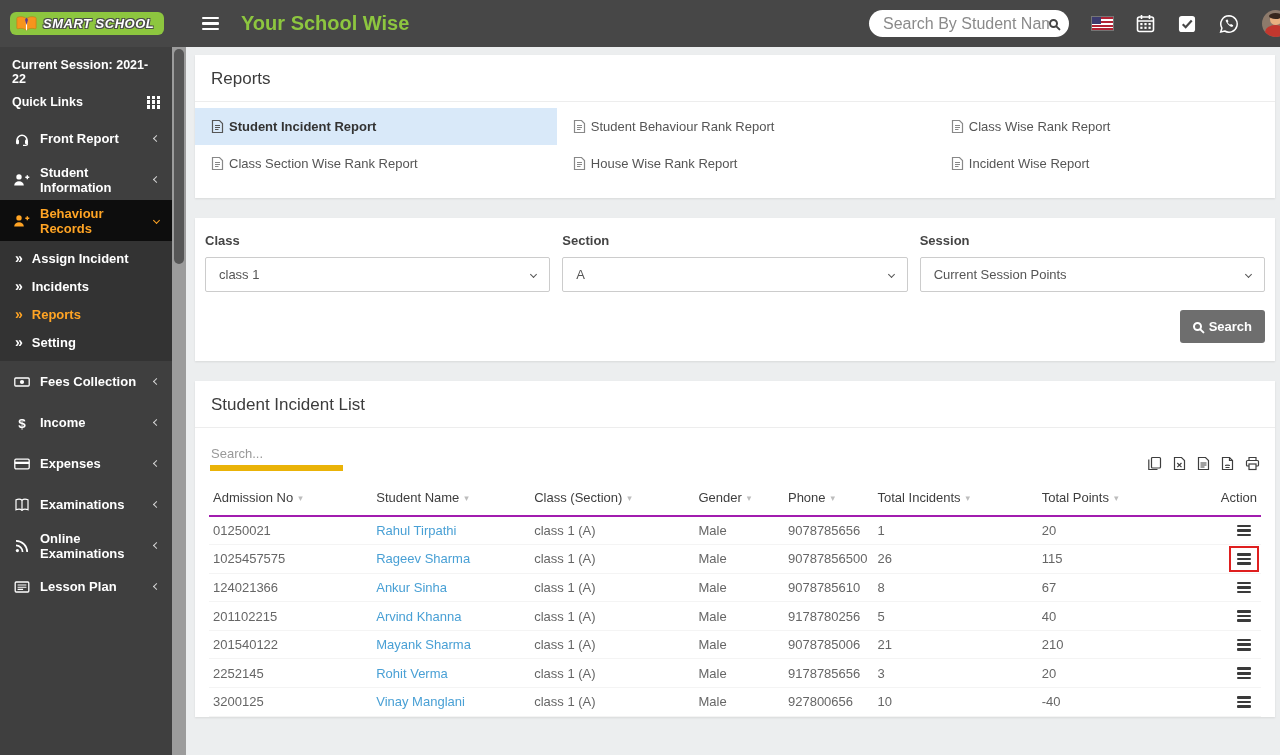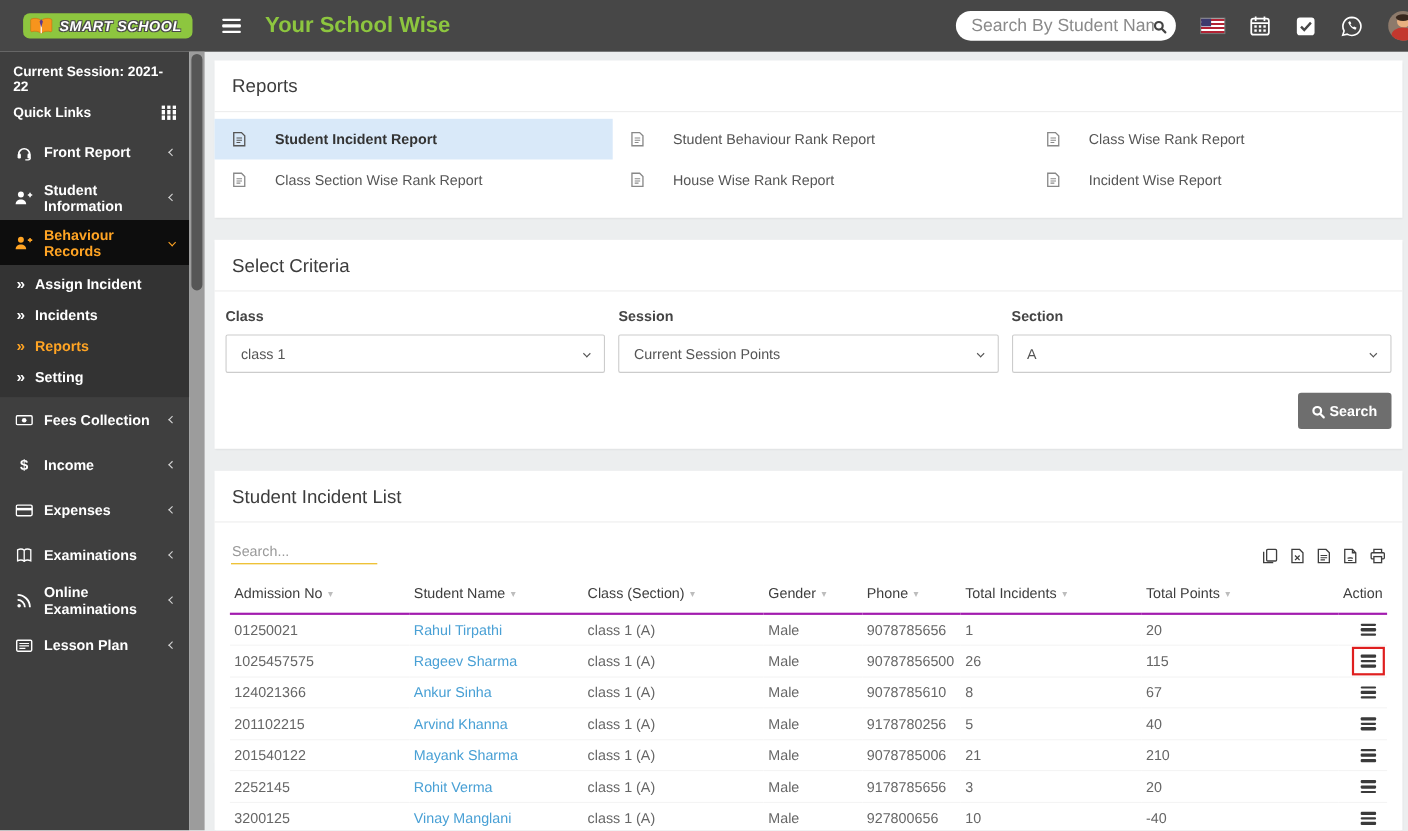--- a/index.html
+++ b/index.html
@@ -1,21 +1,21 @@
 <!DOCTYPE html>
 <html style="--accent-orange: #ffa424; --brand-green: #8dc63f; --link-blue: #49a0d5; --active-report-bg: #d9e9f9; --annotation-red: #df1f1f;"><head>
 <meta charset="utf-8">
 <style>
   * { box-sizing: border-box; margin: 0; padding: 0; }
   html,body { width:1280px; height:755px; overflow:hidden; }
   body { font-family:"Liberation Sans", sans-serif; background:#eceeef; }
 
   
   .topbar { height:47px; background:#474747; display:flex; align-items:center; }
-  .logo-zone { width:186px; flex-shrink:0; display:flex; padding-left:21px; }
+  .logo-zone { width:186px; flex-shrink:0; display:flex; padding-left:10px; }
   .logo-pill { background:var(--brand-green); border-radius:6px; display:flex; align-items:center; gap:5px; padding:3px 10px 3px 5px; }
   .logo-text { color:#fff; font-weight:bold; font-style:italic; font-size:13px; letter-spacing:.5px;
                text-shadow:1px 1px 0 #4a4a4a,-1px 1px 0 #4a4a4a,1px -1px 0 #4a4a4a,-1px -1px 0 #4a4a4a; white-space:nowrap;}
   .burger { margin-left:16px; display:flex; flex-direction:column; gap:3px; cursor:pointer; }
   .burger i { width:17px; height:2.5px; background:#fff; border-radius:1px; }
   .school-name { color:var(--brand-green); font-size:20px; font-weight:bold; margin-left:22px; white-space:nowrap; }
   .top-right { margin-left:auto; display:flex; align-items:center; gap:23px; }
   .search-pill { background:#fff; border-radius:14px; height:27px; width:200px; display:flex; align-items:center; padding:0 11px 0 14px; }
   .search-pill input { border:none; outline:none; flex:1; min-width:0; font-size:16px; color:#555; background:transparent; font-family:inherit; }
   .search-pill input::placeholder { color:#8a8a8a; }
@@ -56,38 +56,38 @@
   .sub-item { height:28px; display:flex; align-items:center; gap:9px; padding:0 15px; font-size:13px; font-weight:bold; color:#fff; cursor:pointer;}
   .sub-item .dbl { font-size:14px; line-height:1; }
   .sub-item.active { color:var(--accent-orange); }
 
   .main { flex:1; padding:8px 5px 0 9px; overflow:hidden; }
   .card { background:#fff; margin-bottom:20px; box-shadow:0 1px 2px rgba(0,0,0,.09); }
   .card-title { font-size:17px; color:#3c3c3c; padding:14px 16px 12px; border-bottom:1px solid #ededed; }
 
   
   .report-grid { display:grid; grid-template-columns:33.5% 35% 31.5%; padding:6px 0 16px; }
-  .report-link { display:flex; align-items:center; gap:26px; padding:11px 16px; font-size:13px; color:#555; cursor:pointer; }
+  .report-link { display:flex; align-items:center; gap:5px; padding:11px 16px; font-size:13px; color:#555; cursor:pointer; }
   .report-link .doc { color:#888; display:flex; flex-shrink:0;}
   .report-link.active { background:var(--active-report-bg); color:#333; font-weight:bold; }
   .report-link.active .doc { color:#555; }
 
   
   .criteria-body { padding:15px 10px 18px; }
   .fields { display:flex; gap:12px; }
   .field { flex:1; }
   .f-label { font-size:13px; font-weight:bold; color:#444; margin-bottom:9px; }
   .select { height:35px; border:1px solid #ccc; border-radius:2px; background:#fff; display:flex; align-items:center; justify-content:space-between; padding:0 13px; font-size:13px; color:#555; cursor:pointer; }
   .btn-row { display:flex; justify-content:flex-end; margin-top:18px; }
   .search-btn { background:#6e6e6e; color:#fff; border:none; border-radius:3px; font-size:13px; font-weight:bold; font-family:inherit; padding:0 13px; height:33px; display:flex; align-items:center; gap:7px; cursor:pointer;margin-left:34px; }
 
   
   .list-body { padding:2px 14px 0; }
   .toolbar { display:flex; justify-content:space-between; align-items:flex-end; padding:12px 1px 10px; }
-  .tbl-search { border:none; border-bottom:1px solid #eab308; width:133px; font-size:13px; color:#777; padding:4px 1px; outline:none; background:transparent; font-family:inherit;}
+  .tbl-search { border:none; border-bottom:6px solid #eab308; width:133px; font-size:13px; color:#777; padding:4px 1px; outline:none; background:transparent; font-family:inherit;}
   .tbl-search::placeholder { color:#999; }
   .export-icons { display:flex; gap:11px; color:#3e3e3e; align-items:center; }
   .export-icons span { display:flex; cursor:pointer; }
 
   table { width:100%; border-collapse:collapse; }
   th { text-align:left; font-size:13px; font-weight:normal; color:#3e3e3e; padding:9px 4px 10px; border-bottom:2px solid #a21caf; white-space:nowrap; }
   th .caret { color:#bdbdbd; font-size:9px; margin-left:5px; vertical-align:1px; }
   th.right { text-align:right; }
   td { font-size:13px; color:#666; padding:0 4px; height:28.6px; border-bottom:1px solid #f4f4f4; white-space:nowrap; }
   td.action-td { text-align:right; padding-right:2px; }
@@ -354,41 +354,40 @@
                 <path d="M1.5 1.5h7l3 3v9h-10z" stroke="currentColor" fill="none" stroke-width="1.2"></path>
                 <path d="M4 6.5h5M4 8.5h5M4 10.5h3.5" stroke="currentColor" stroke-width="1"></path>
               </svg>
             </span>
      <span>Incident Wise Report</span>
    </div>
         </div>
     </div>
 
     <div class="card">
-      <div class="card-title">Select Criteria</div>
       <div class="criteria-body">
         <div class="fields" id="criteria-fields">
             <div class="field">
      <div class="f-label">Class</div>
      <div class="select">
        <span>class 1</span>
        <span class="chev down dark"></span>
      </div>
    </div>
             <div class="field">
+     <div class="f-label">Section</div>
+     <div class="select">
+       <span>A</span>
+       <span class="chev down dark"></span>
+     </div>
+   </div>
+            <div class="field">
      <div class="f-label">Session</div>
      <div class="select">
        <span>Current Session Points</span>
-       <span class="chev down dark"></span>
-     </div>
-   </div>
-            <div class="field">
-     <div class="f-label">Section</div>
-     <div class="select">
-       <span>A</span>
        <span class="chev down dark"></span>
      </div>
    </div>
           </div>
         <div class="btn-row">
           <button class="search-btn">
             <span class="mag white"></span>
             <span>Search</span>
           </button>
         </div>

